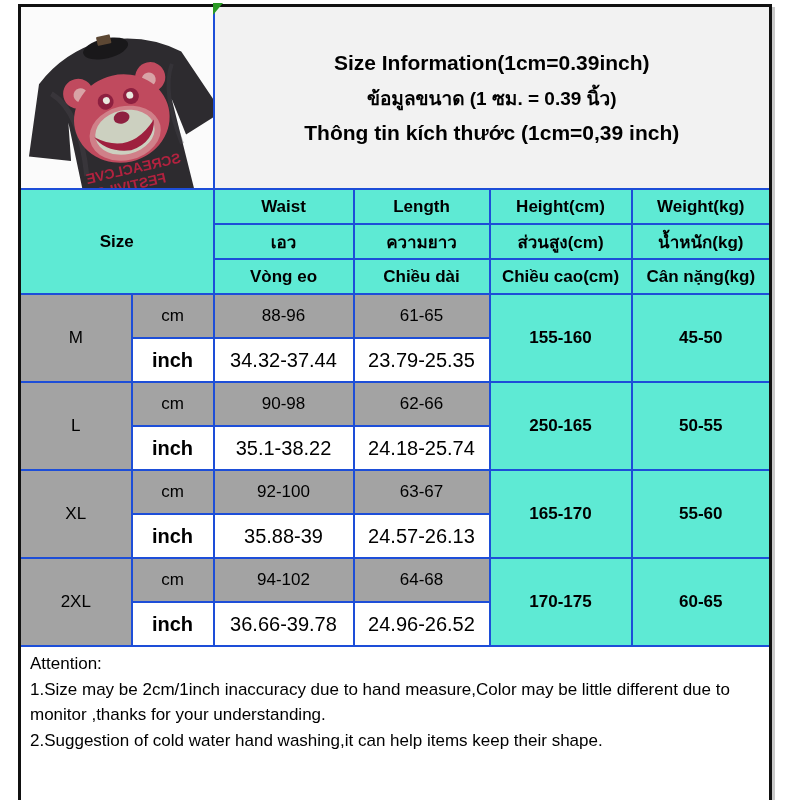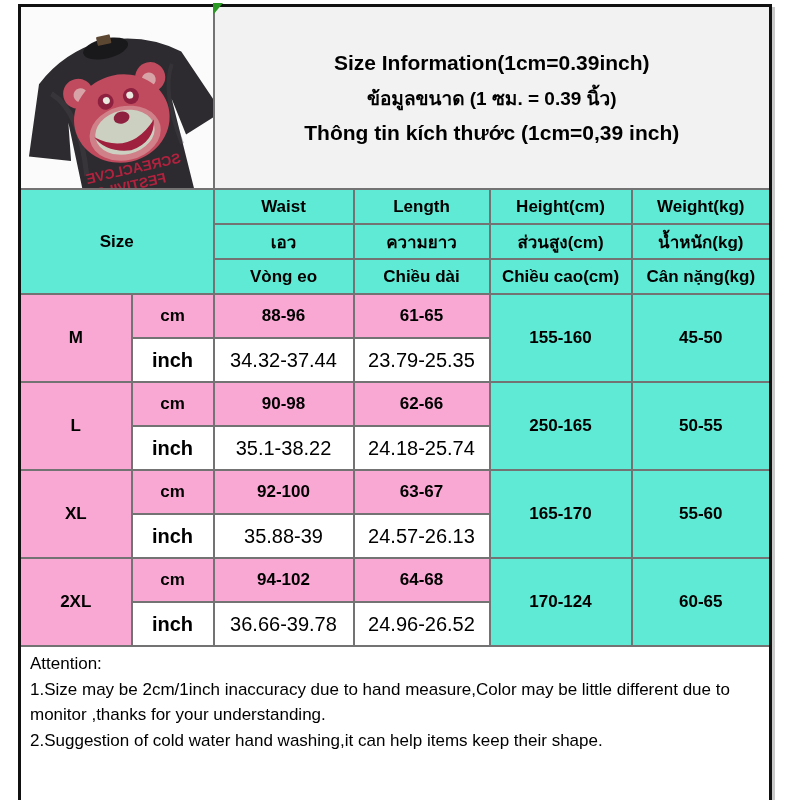--- a/index.html
+++ b/index.html
@@ -6,34 +6,34 @@
   .sheet{
     position:relative;width:800px;height:800px;background:#ffffff;
     font-family:"Liberation Sans","DejaVu Sans",sans-serif;color:#000;
     overflow:hidden;
   }
   table.size-table{
     position:absolute;left:18px;top:4px;width:751px;
     border-collapse:collapse;table-layout:fixed;background:#fff;
     border:3px solid #111;box-shadow:3px 3px 0 #c9c9c9;
   }
-  td{border:2px solid #737373;text-align:center;vertical-align:middle;padding:0;overflow:hidden;}
+  td{border:2px solid #1d4ed8;text-align:center;vertical-align:middle;padding:0;overflow:hidden;}
   .r-top td{height:181px;}
   .r-hdr td{height:33px;background:#5eead4;font-weight:bold;font-size:17px;}
   .r-body td{height:42px;}
   .r-att td{height:171px;}
   .img-cell{background:#fbfbfb;padding:0;}
   .img-cell svg{display:block;}
   .title-cell{background:#f2f2f2;}
   .title-cell .t1{font-weight:bold;font-size:21px;margin:0 0 8px 0;}
   .title-cell .t2{font-weight:bold;font-size:19px;margin:0 0 8px 0;}
   .title-cell .t3{font-weight:bold;font-size:21px;margin:0;}
   .size-hd{background:#d9d9d9;font-weight:bold;font-size:33px;}
   .size-label{background:#dcdcdc;font-weight:bold;font-size:19px;}
-  .row-cm td{background:#f9a8d4;font-weight:bold;font-size:17px;}
+  .row-cm td{background:#a3a3a3;font-weight:normal;font-size:17px;}
   .row-inch td{background:#ffffff;font-weight:normal;font-size:20px;}
   .row-inch td.unit{font-weight:bold;font-size:20px;}
   td.merged{background:#5eead4;font-weight:bold;font-size:17px;}
   .att-cell{background:#ffffff;text-align:left;vertical-align:top;
     font-size:17px;line-height:1.5;padding:4px 9px;}
   .att-cell p{margin:0;}
   .green-flag{
     position:absolute;left:213px;top:3px;width:10px;height:12px;
     background:#2b9a25;clip-path:polygon(0 0,100% 0,0 100%);
   }
@@ -153,21 +153,21 @@
       <td class="unit">inch</td>
       <td>35.88-39</td>
       <td>24.57-26.13</td>
     </tr>
 
     <tr class="r-body row-cm">
       <td rowspan="2" class="size-label">2XL</td>
       <td class="unit">cm</td>
       <td>94-102</td>
       <td>64-68</td>
-      <td rowspan="2" class="merged">170-124</td>
+      <td rowspan="2" class="merged">170-175</td>
       <td rowspan="2" class="merged">60-65</td>
     </tr>
     <tr class="r-body row-inch">
       <td class="unit">inch</td>
       <td>36.66-39.78</td>
       <td>24.96-26.52</td>
     </tr>
 
     <tr class="r-att">
       <td colspan="6" class="att-cell">

